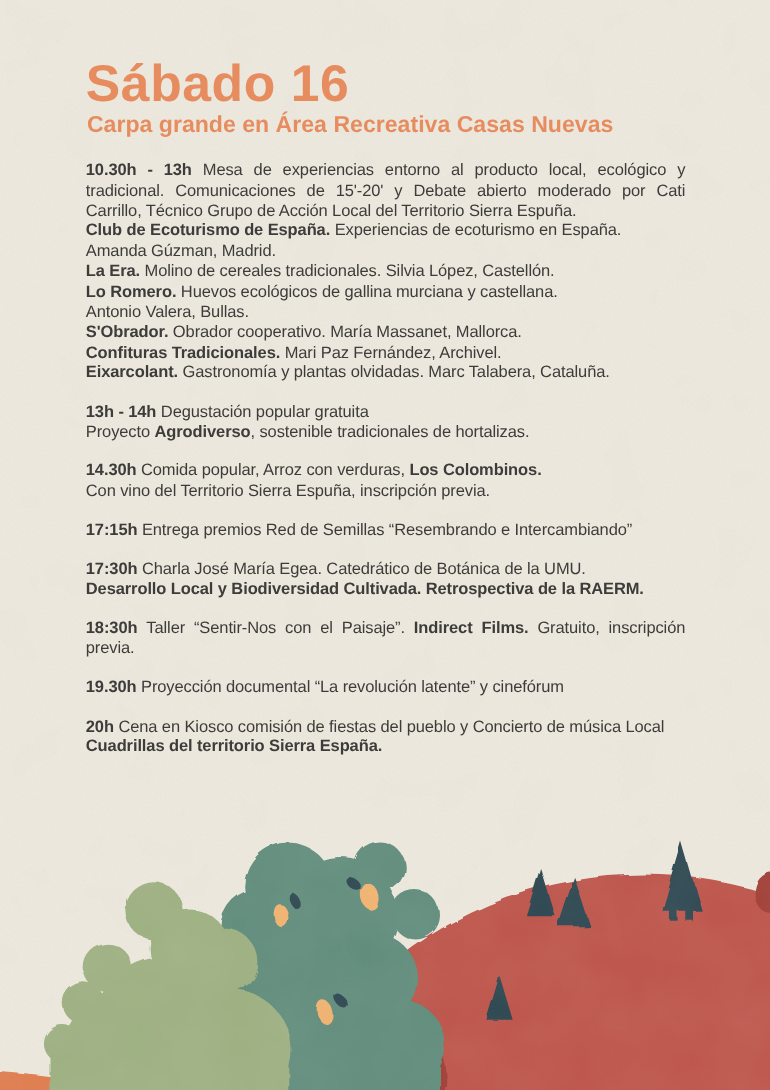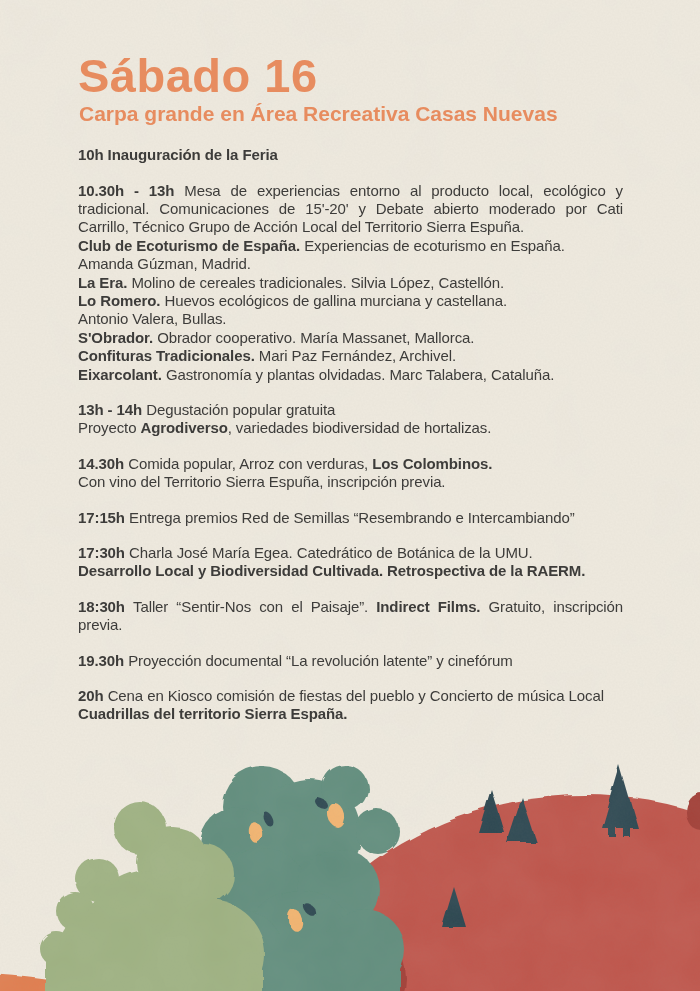--- a/index.html
+++ b/index.html
@@ -112,23 +112,22 @@
     </g>
 
     <rect x="0" y="0" width="700" height="991" filter="url(#blotch)"></rect>
     <rect x="0" y="0" width="700" height="991" filter="url(#grain)"></rect>
   </svg>
 
   <div class="content">
     <h1 class="title">Sábado 16</h1>
     <h2 class="subtitle">Carpa grande en Área Recreativa Casas Nuevas</h2>
     <div class="schedule" id="schedule">
-        <p class="event"><span class="b">10h Inauguración de la Feria</span></p>
         <p class="event justify"><span class="b">10.30h - 13h </span><span>Mesa de experiencias entorno al producto local, ecológico y tradicional. Comunicaciones de 15'-20' y Debate abierto moderado por Cati Carrillo, Técnico Grupo de Acción Local del Territorio Sierra Espuña.</span><br><span class="b">Club de Ecoturismo de España. </span><span>Experiencias de ecoturismo en España.</span><br><span>Amanda Gúzman, Madrid.</span><br><span class="b">La Era. </span><span>Molino de cereales tradicionales. Silvia López, Castellón.</span><br><span class="b">Lo Romero. </span><span>Huevos ecológicos de gallina murciana y castellana.</span><br><span>Antonio Valera, Bullas.</span><br><span class="b">S'Obrador. </span><span>Obrador cooperativo. María Massanet, Mallorca.</span><br><span class="b">Confituras Tradicionales. </span><span>Mari Paz Fernández, Archivel.</span><br><span class="b">Eixarcolant. </span><span>Gastronomía y plantas olvidadas. Marc Talabera, Cataluña.</span></p>
-        <p class="event"><span class="b">13h - 14h </span><span>Degustación popular gratuita</span><br><span>Proyecto </span><span class="b">Agrodiverso</span><span>, variedades biodiversidad de hortalizas.</span></p>
+        <p class="event"><span class="b">13h - 14h </span><span>Degustación popular gratuita</span><br><span>Proyecto </span><span class="b">Agrodiverso</span><span>, sostenible tradicionales de hortalizas.</span></p>
         <p class="event"><span class="b">14.30h </span><span>Comida popular, Arroz con verduras, </span><span class="b">Los Colombinos.</span><br><span>Con vino del Territorio Sierra Espuña, inscripción previa.</span></p>
         <p class="event"><span class="b">17:15h </span><span>Entrega premios Red de Semillas “Resembrando e Intercambiando”</span></p>
         <p class="event"><span class="b">17:30h </span><span>Charla José María Egea. Catedrático de Botánica de la UMU.</span><br><span class="b">Desarrollo Local y Biodiversidad Cultivada. Retrospectiva de la RAERM.</span></p>
         <p class="event justify"><span class="b">18:30h </span><span>Taller “Sentir-Nos con el Paisaje”. </span><span class="b">Indirect Films. </span><span>Gratuito, inscripción previa.</span></p>
         <p class="event"><span class="b">19.30h </span><span>Proyección documental “La revolución latente” y cinefórum</span></p>
         <p class="event"><span class="b">20h </span><span>Cena en Kiosco comisión de fiestas del pueblo y Concierto de música Local</span><br><span class="b">Cuadrillas del territorio Sierra España.</span></p>
       </div>
   </div>
 
 </div>

